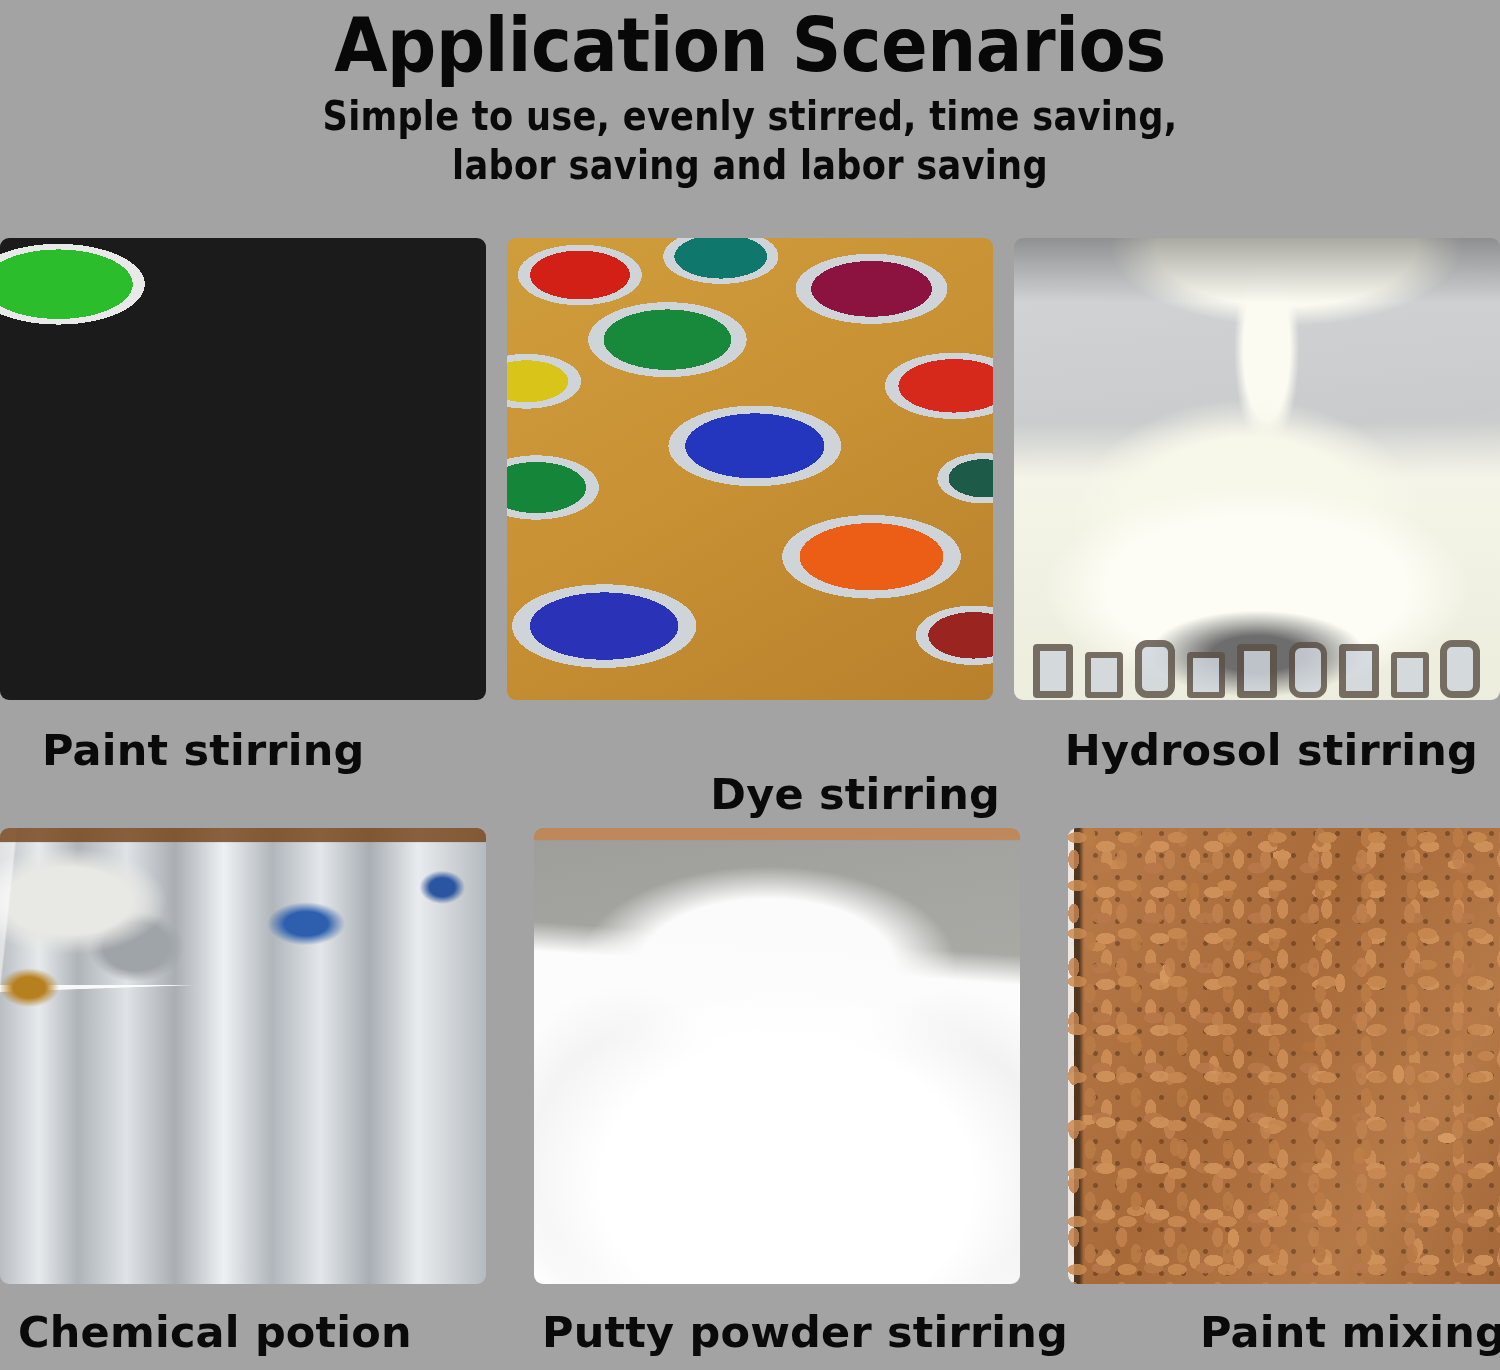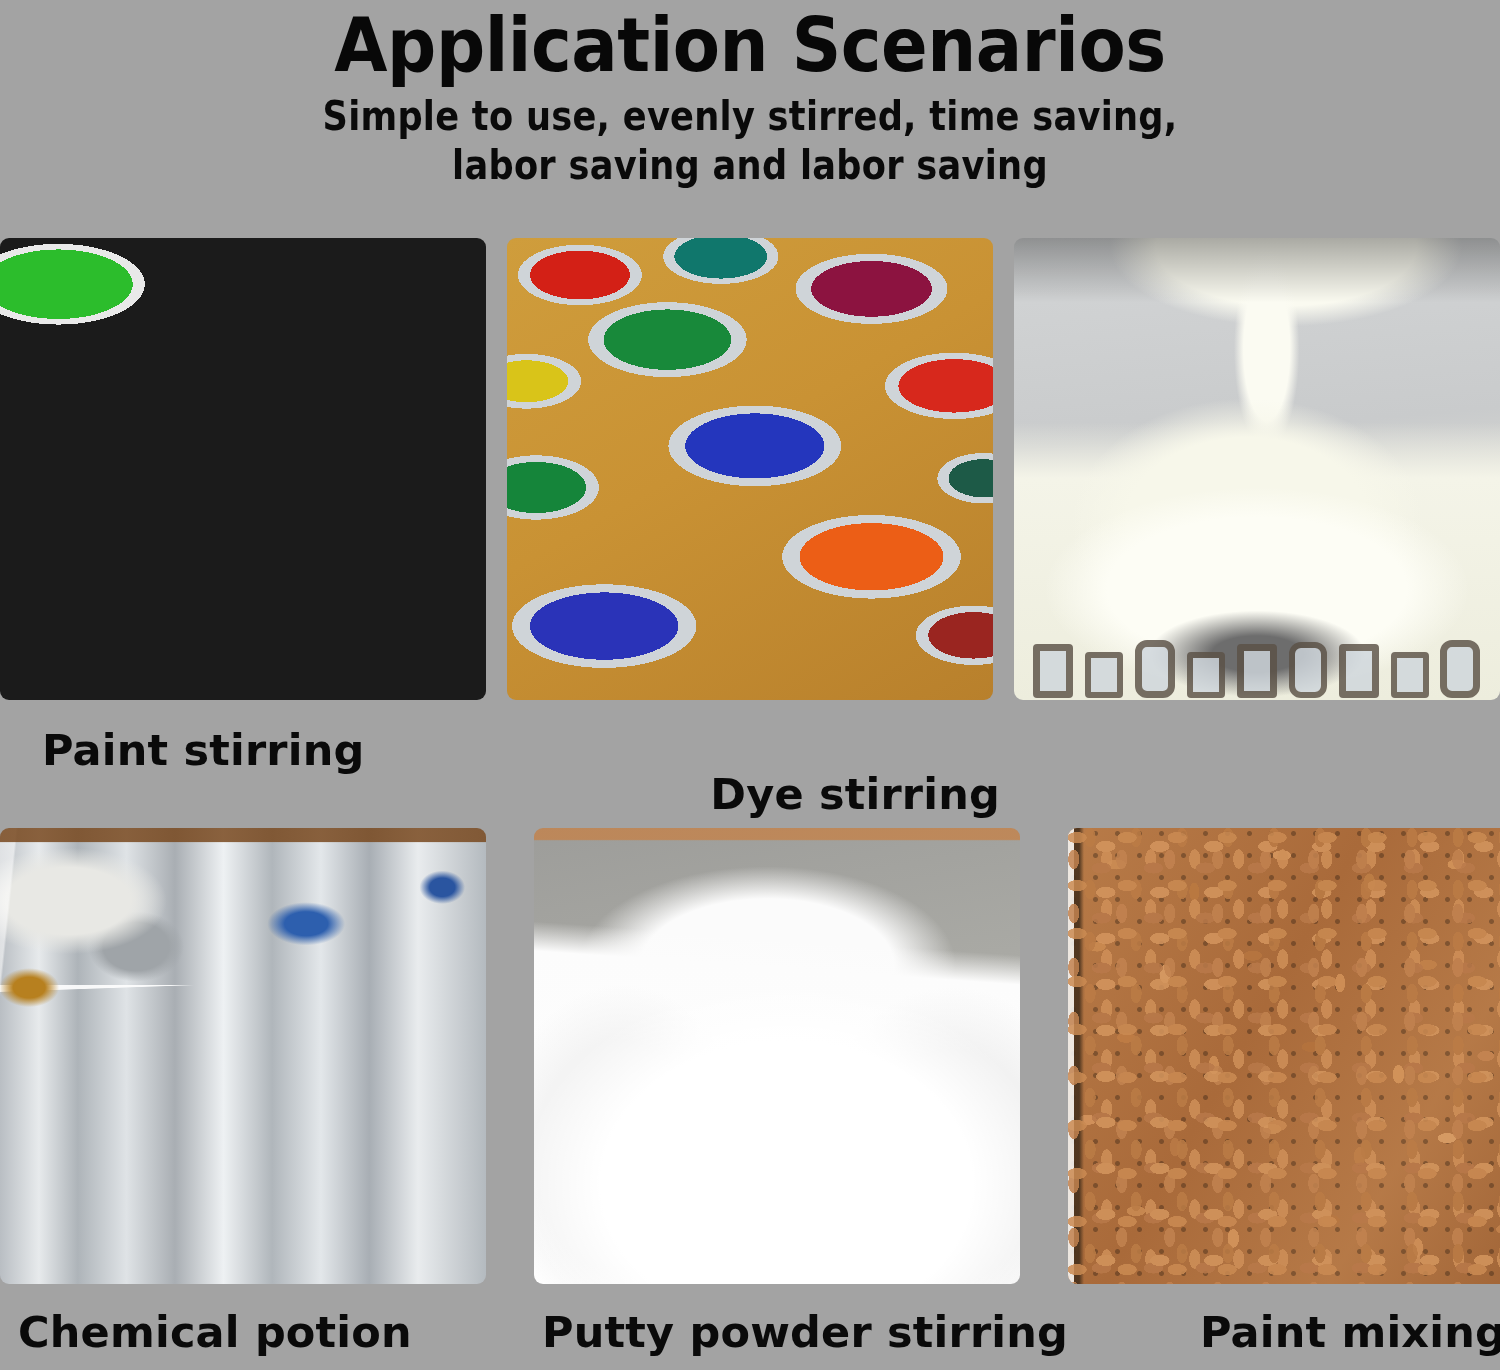--- a/index.html
+++ b/index.html
@@ -308,20 +308,21 @@
               <i></i>
               <i></i>
               <i></i>
               <i></i>
               <i></i>
               <i></i>
               <i></i>
               <i></i>
           </div>
         </div>
+        <div class="caption">Hydrosol stirring</div>
       </div>
 
     </div>
 
     <div class="row row-2">
 
       <div class="cell col-1">
         <div class="tile ph-chem"></div>
         <div class="caption">Chemical potion</div>
       </div>

